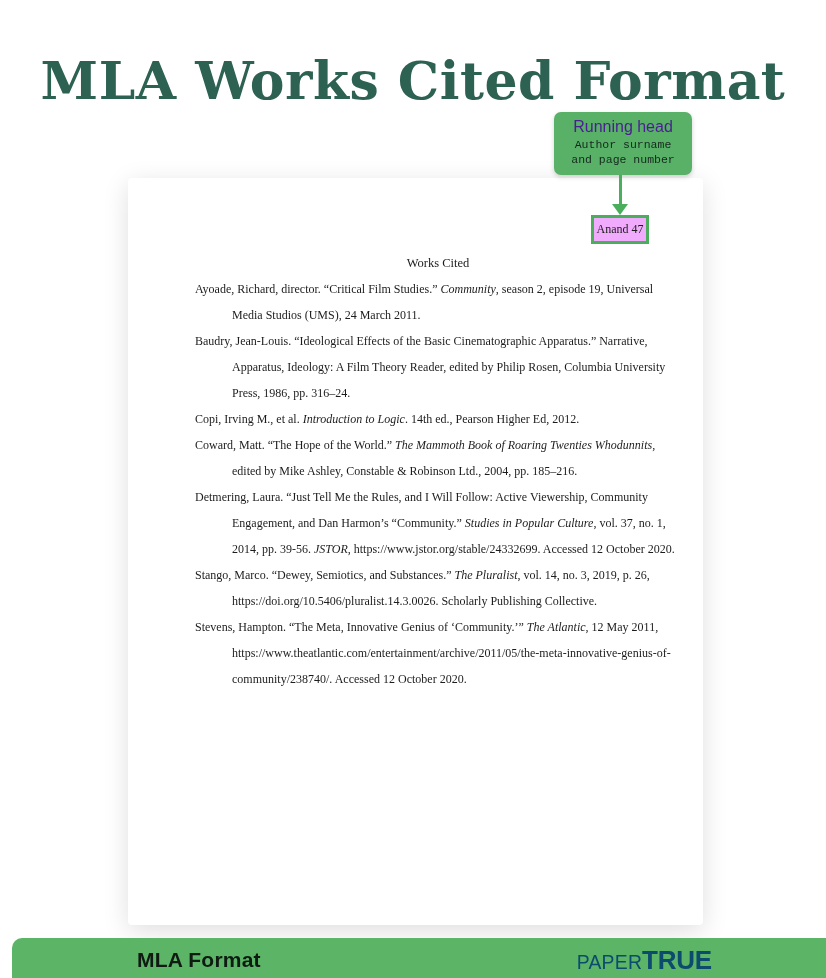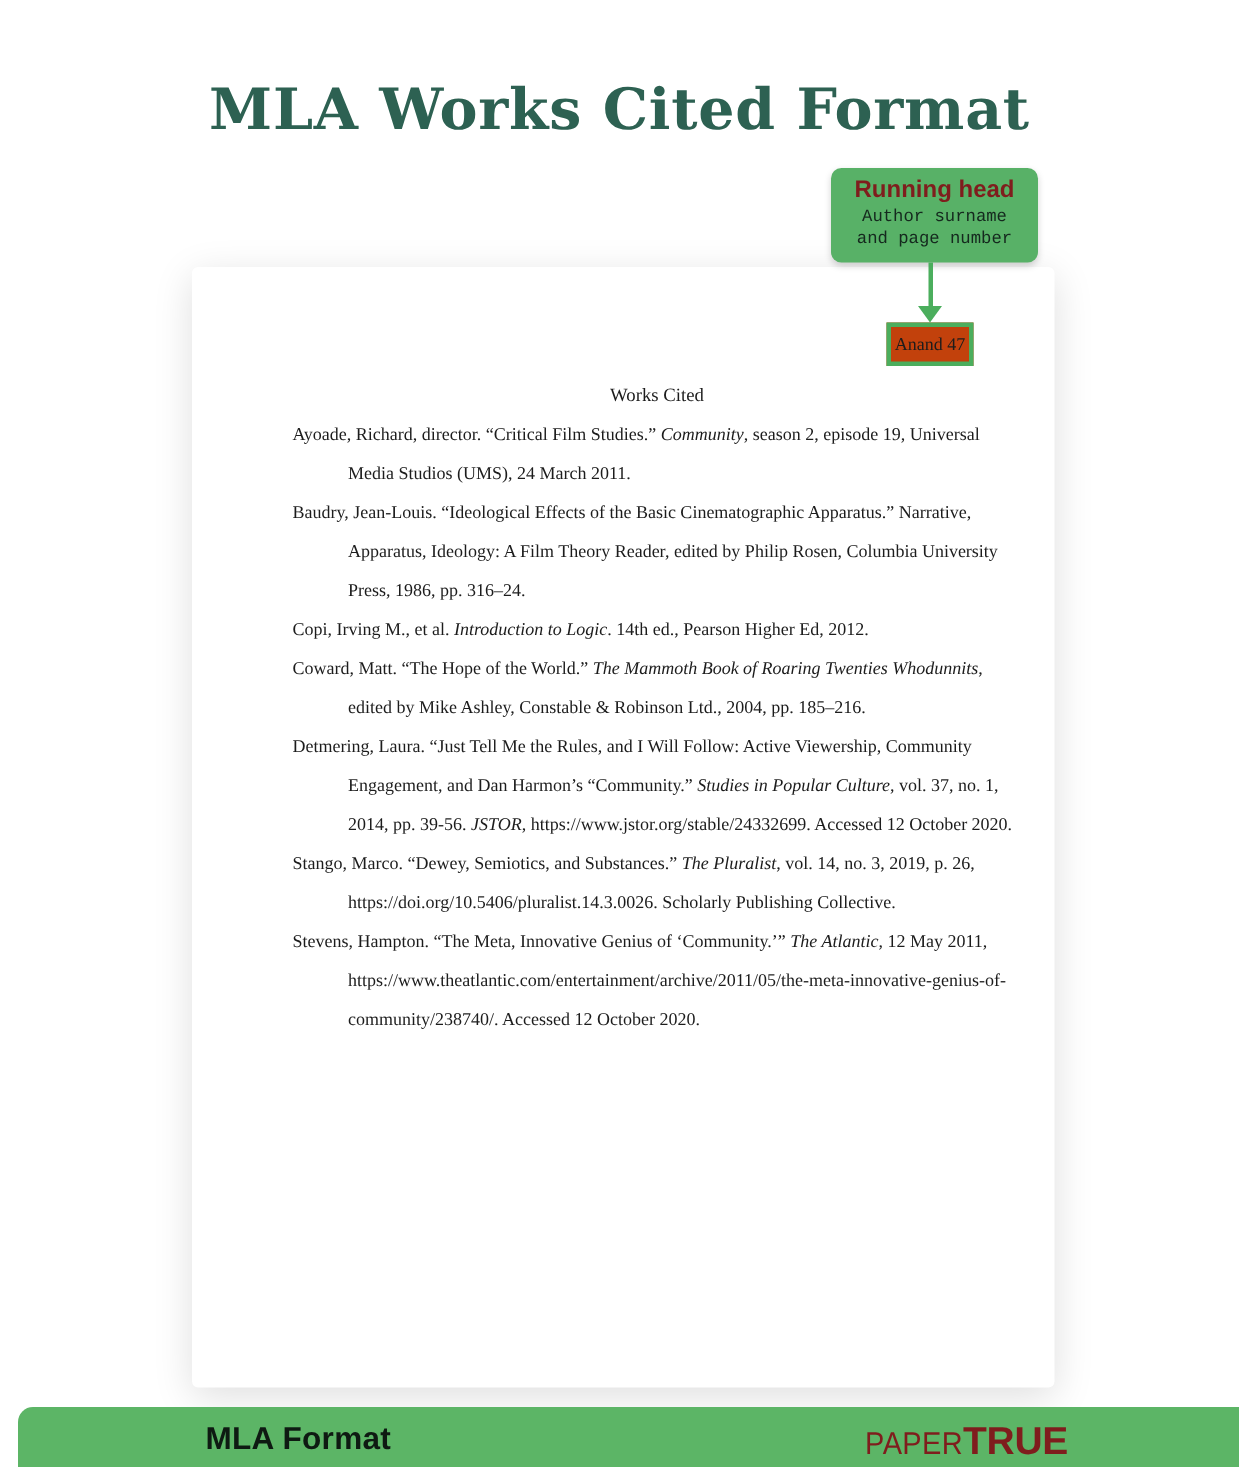--- a/index.html
+++ b/index.html
@@ -16,21 +16,21 @@
   
   .title {
     position: absolute;
     top: 52px;
     left: 0;
     width: 100%;
     margin: 0;
     text-align: center;
     font-family: "DejaVu Serif", serif;
     font-weight: 700;
-    font-size: 38px;
+    font-size: 52px;
     line-height: 1.1;
     color: #2d6152;
     letter-spacing: 0.5px;
   }
 
   
   .callout {
     position: absolute;
     left: 554px;
     top: 112px;
@@ -38,22 +38,22 @@
     height: 63px;
     background: #58b167;
     border-radius: 7px;
     text-align: center;
     padding-top: 6px;
     box-shadow: 0 2px 5px rgba(0,0,0,0.18);
     z-index: 5;
   }
   .callout-heading {
     font-size: 16px;
-    font-weight: 700;
-    color: #7f1d1d;
+    font-weight: 400;
+    color: #4c1d95;
     line-height: 1.15;
   }
   .callout-sub {
     margin-top: 2px;
     font-size: 11.5px;
     font-weight: 500;
     color: #15291e;
     line-height: 1.28;
     font-family: Liberation Mono, monospace;
   }
@@ -92,21 +92,21 @@
     box-shadow: 0 6px 26px rgba(0,0,0,0.13);
     z-index: 2;
   }
   .running-head-box {
     position: absolute;
     left: 463px;
     top: 37px;
     width: 58px;
     height: 29px;
     border: 3px solid #4bae5d;
-    background: #c2410c;
+    background: #f0abfc;
     display: flex;
     align-items: center;
     justify-content: center;
   }
   .running-head-text {
     font-family: "Liberation Serif", "DejaVu Serif", serif;
     font-size: 12px;
     color: #1c1c1c;
   }
   .page-inner {
@@ -148,21 +148,21 @@
     justify-content: space-between;
     padding: 4px 126px 0 125px;
     z-index: 4;
   }
   .footer-label {
     font-size: 21px;
     font-weight: 700;
     color: #0e1a12;
     letter-spacing: 0.2px;
   }
-  .brand { display: flex; align-items: baseline; color: #7f1d1d; }
+  .brand { display: flex; align-items: baseline; color: #0c4a6e; }
   .brand-paper {
     font-size: 21px;
     font-weight: 400;
     letter-spacing: 0.3px;
     transform: scaleX(0.92);
     transform-origin: right;
   }
   .brand-true {
     font-size: 26px;
     font-weight: 800;

